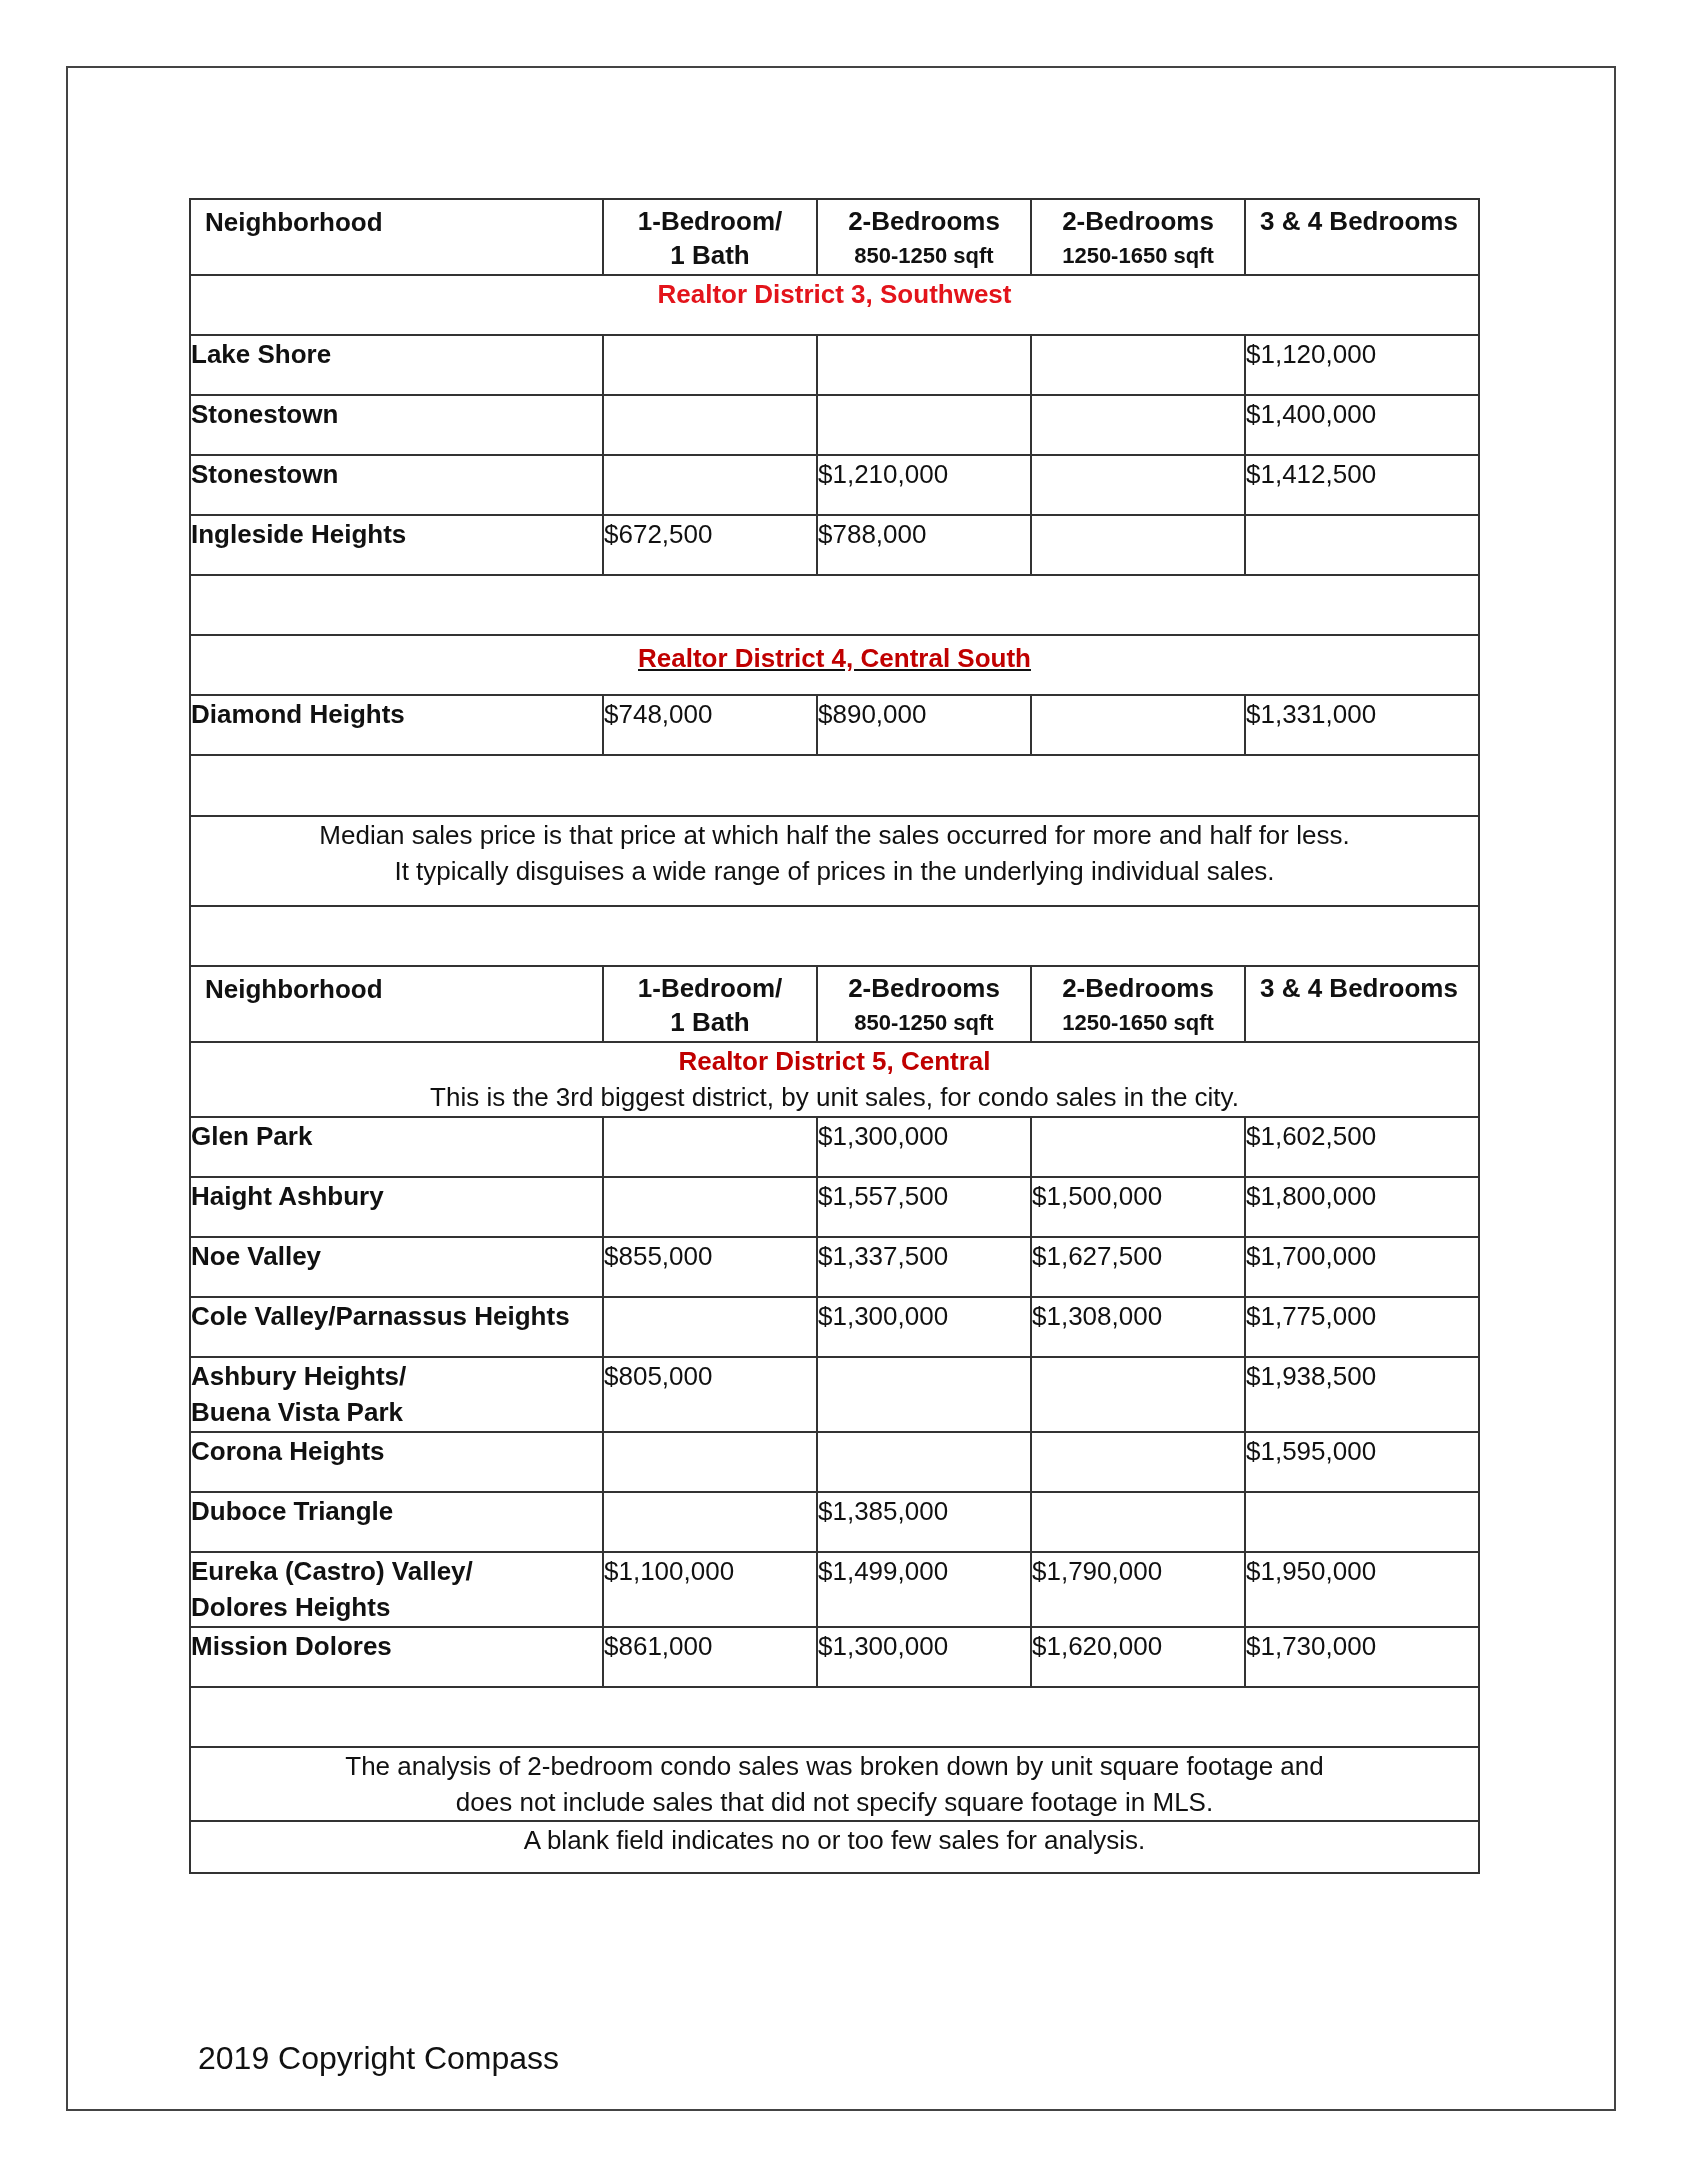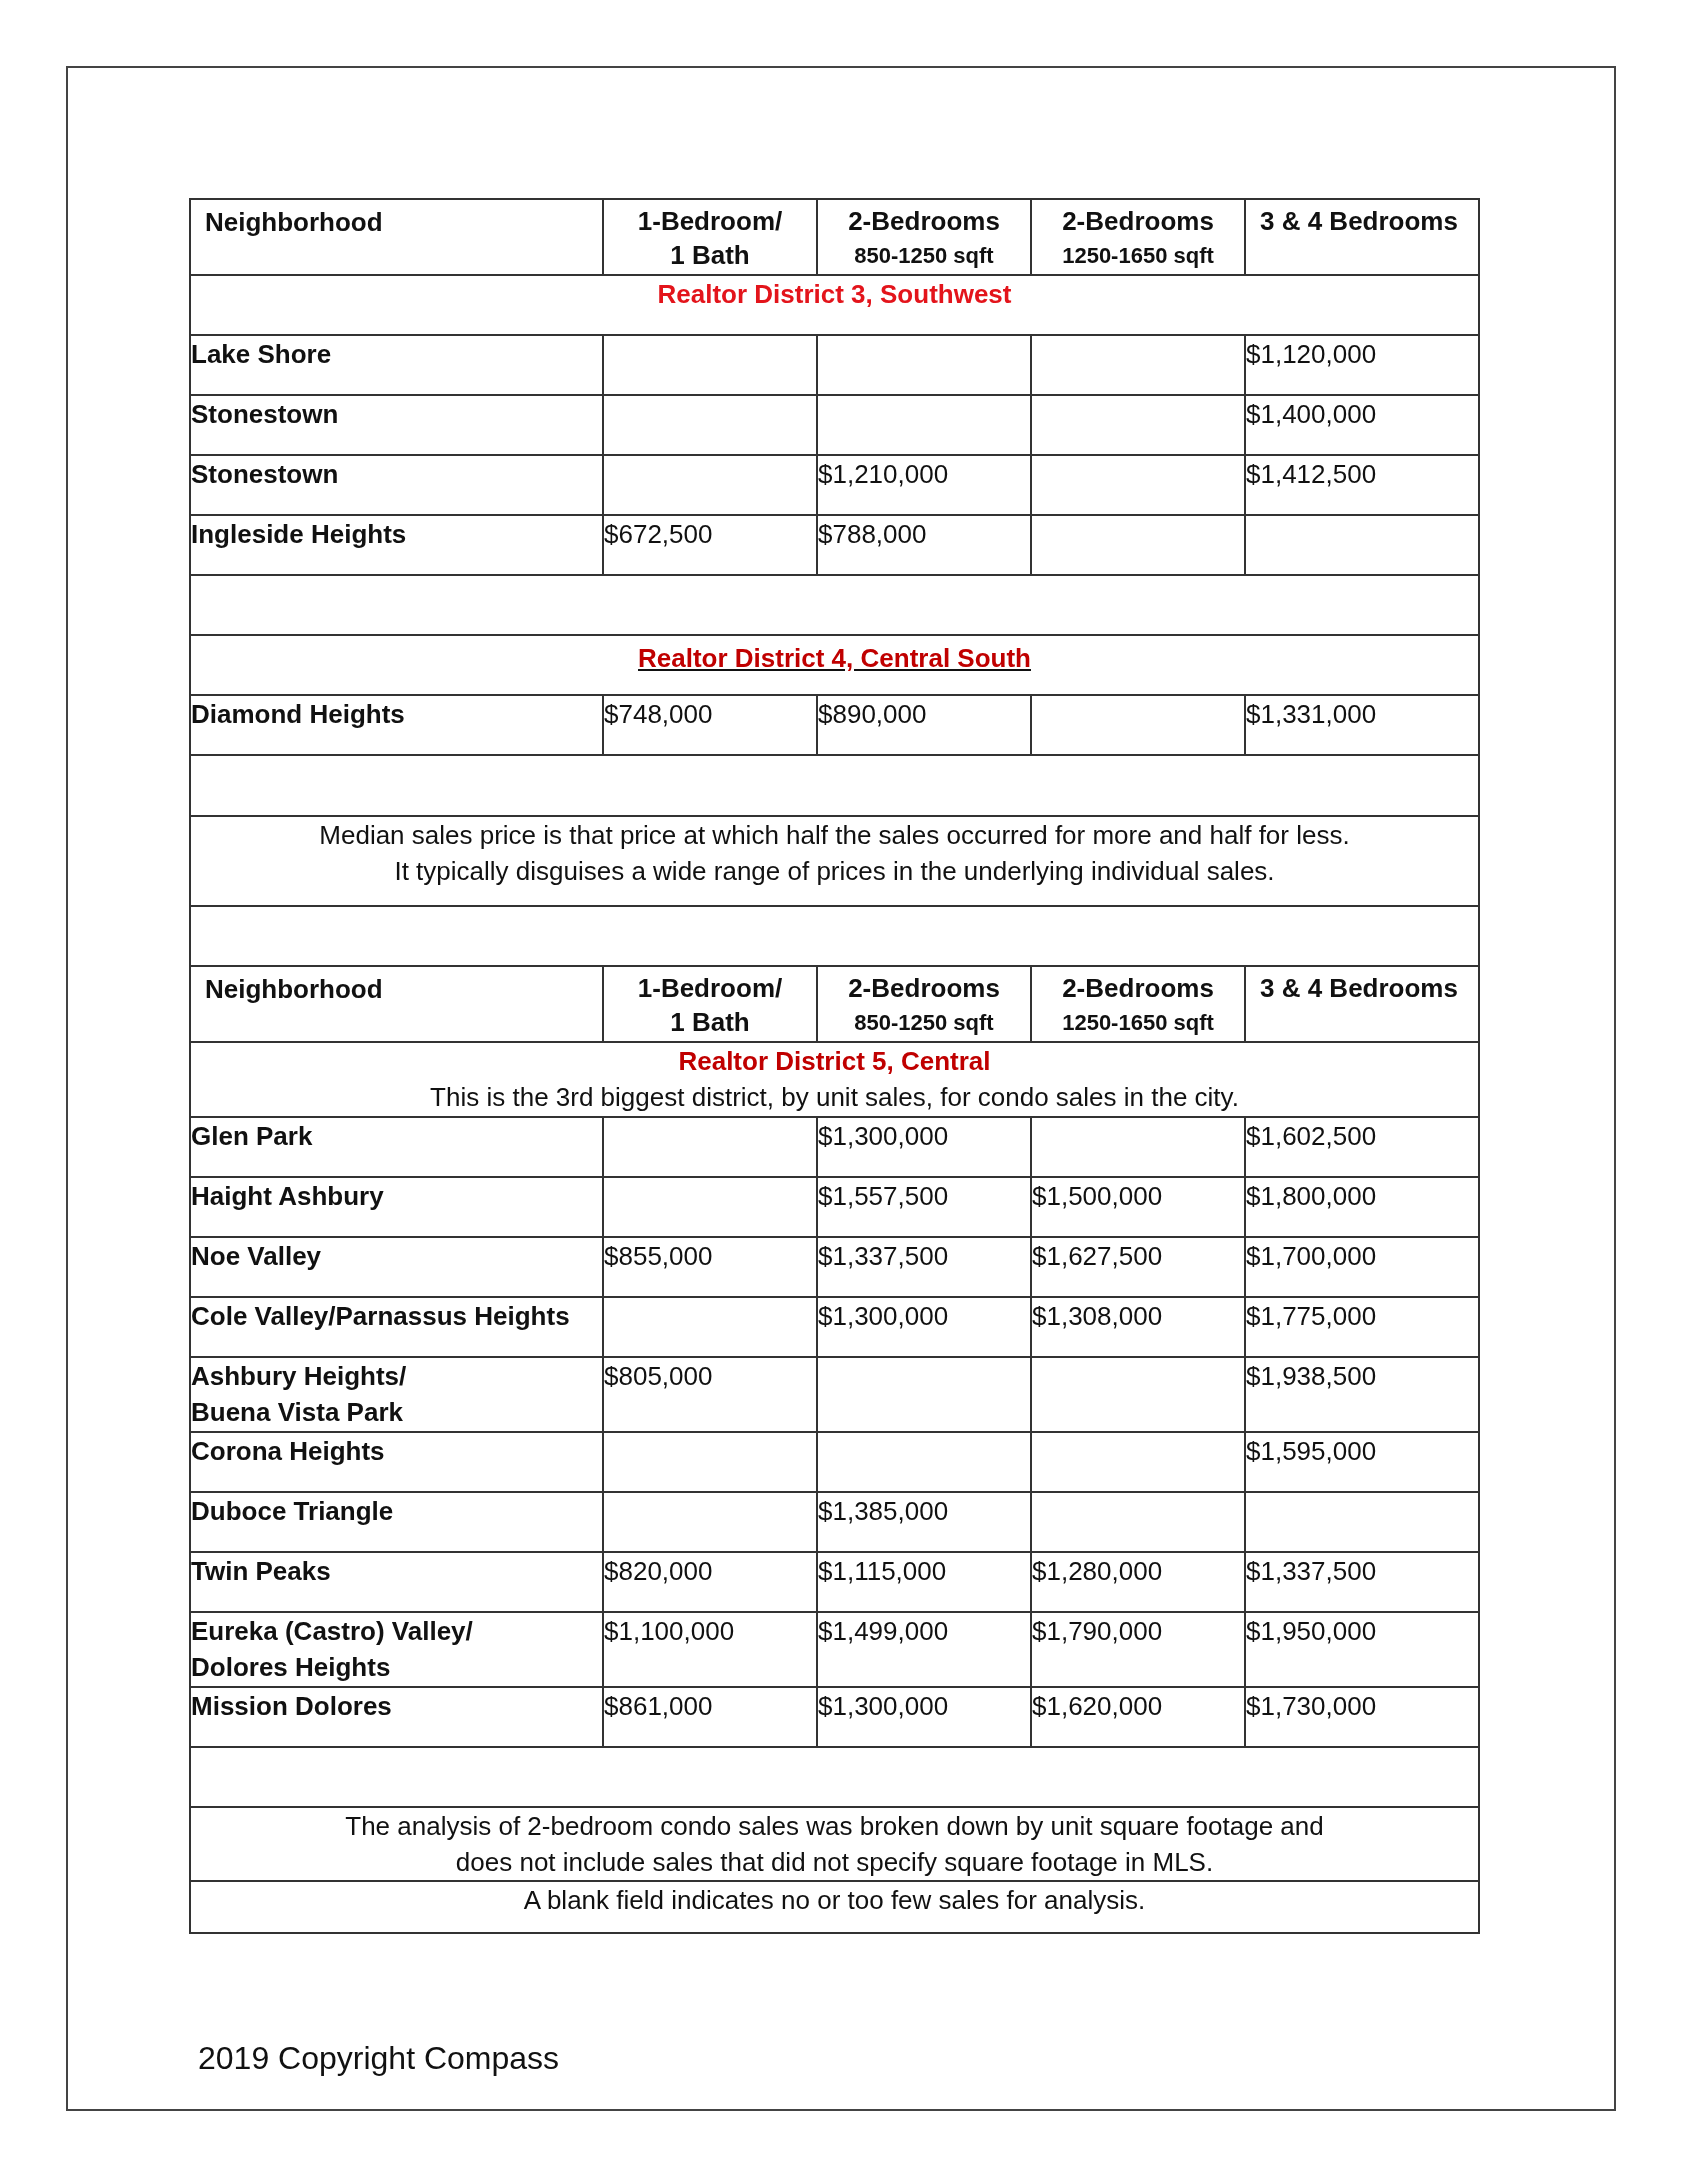--- a/index.html
+++ b/index.html
@@ -188,27 +188,20 @@
     <td></td>
     <td>$1,595,000</td>
   </tr>
   <tr class="row">
     <td class="nm">Duboce Triangle</td>
     <td></td>
     <td>$1,385,000</td>
     <td></td>
     <td></td>
   </tr>
-  <tr class="row">
-    <td class="nm">Twin Peaks</td>
-    <td>$820,000</td>
-    <td>$1,115,000</td>
-    <td>$1,280,000</td>
-    <td>$1,337,500</td>
-  </tr>
   <tr class="row tall">
     <td class="nm">
       <div>Eureka (Castro) Valley/</div>
       <div>Dolores Heights</div>
     </td>
     <td>$1,100,000</td>
     <td>$1,499,000</td>
     <td>$1,790,000</td>
     <td>$1,950,000</td>
   </tr>

